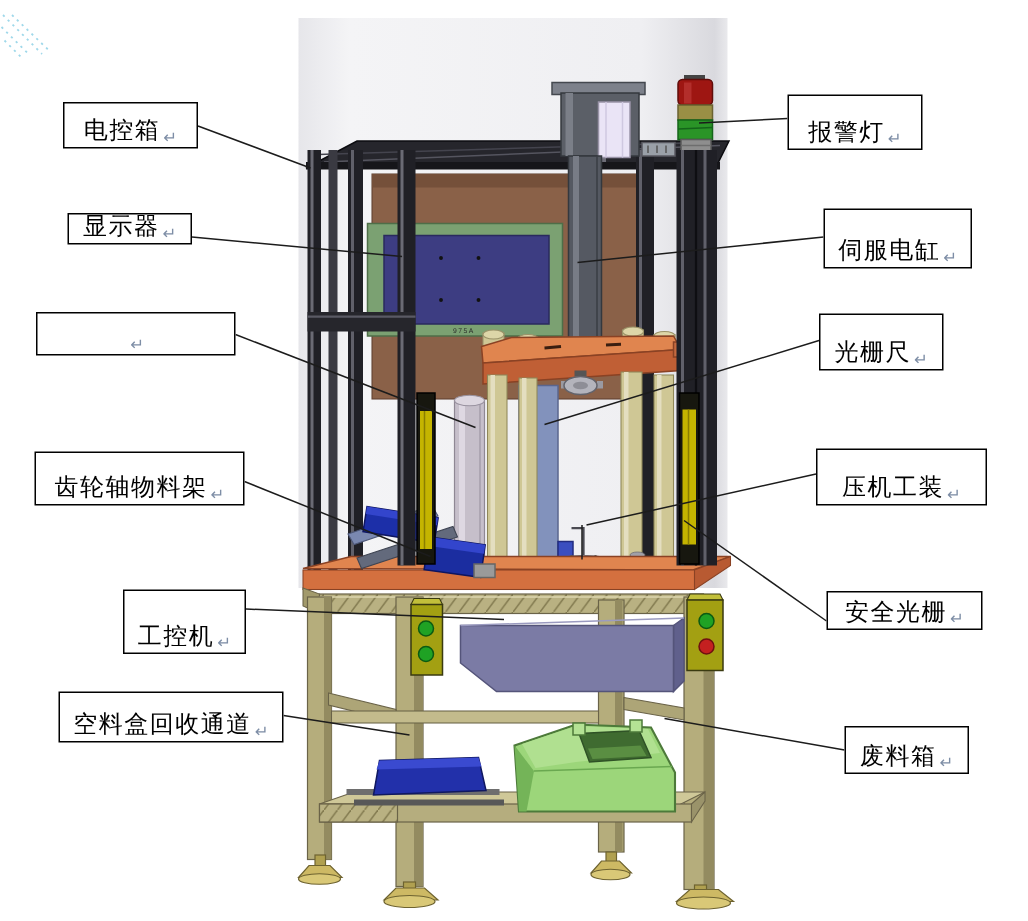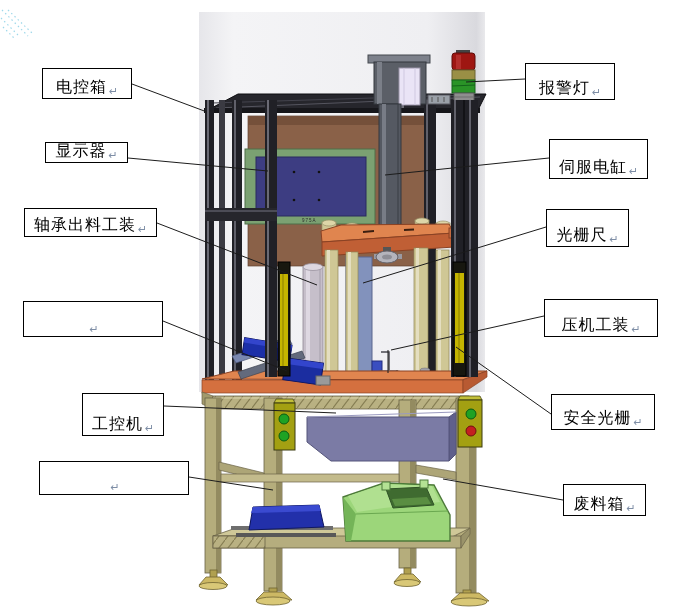--- a/index.html
+++ b/index.html
@@ -311,50 +311,51 @@
 
 <div class="callout" style="left:42px;top:68px;width:90px;height:31px">
   <span>电控箱</span>
       <span class="pmark">↵</span>
 </div>
 <div class="callout" style="left:45px;top:142px;width:83px;height:21px">
   <span>显示器</span>
       <span class="pmark">↵</span>
 </div>
 <div class="callout" style="left:24px;top:208px;width:133px;height:29px">
-  <span>轴承出料工装</span>
       <span class="pmark">↵</span>
 </div>
 <div class="callout" style="left:23px;top:301px;width:140px;height:36px">
+  <span>齿轮轴物料架</span>
       <span class="pmark">↵</span>
 </div>
 <div class="callout" style="left:82px;top:393px;width:82px;height:43px">
   <span>工控机</span>
       <span class="pmark">↵</span>
 </div>
 <div class="callout" style="left:39px;top:461px;width:150px;height:34px">
+  <span>空料盒回收通道</span>
       <span class="pmark">↵</span>
 </div>
 <div class="callout" style="left:525px;top:63px;width:90px;height:37px">
   <span>报警灯</span>
       <span class="pmark">↵</span>
 </div>
 <div class="callout" style="left:549px;top:139px;width:99px;height:40px">
   <span>伺服电缸</span>
       <span class="pmark">↵</span>
 </div>
 <div class="callout" style="left:546px;top:209px;width:83px;height:38px">
   <span>光栅尺</span>
       <span class="pmark">↵</span>
 </div>
 <div class="callout" style="left:544px;top:299px;width:114px;height:38px">
   <span>压机工装</span>
       <span class="pmark">↵</span>
 </div>
-<div class="callout" style="left:551px;top:394px;width:104px;height:36px">
+<div class="callout" style="left:551px;top:394px;width:104px;height:26px">
   <span>安全光栅</span>
       <span class="pmark">↵</span>
 </div>
 <div class="callout" style="left:563px;top:484px;width:83px;height:32px">
   <span>废料箱</span>
       <span class="pmark">↵</span>
 </div>
 
 </div>
 

